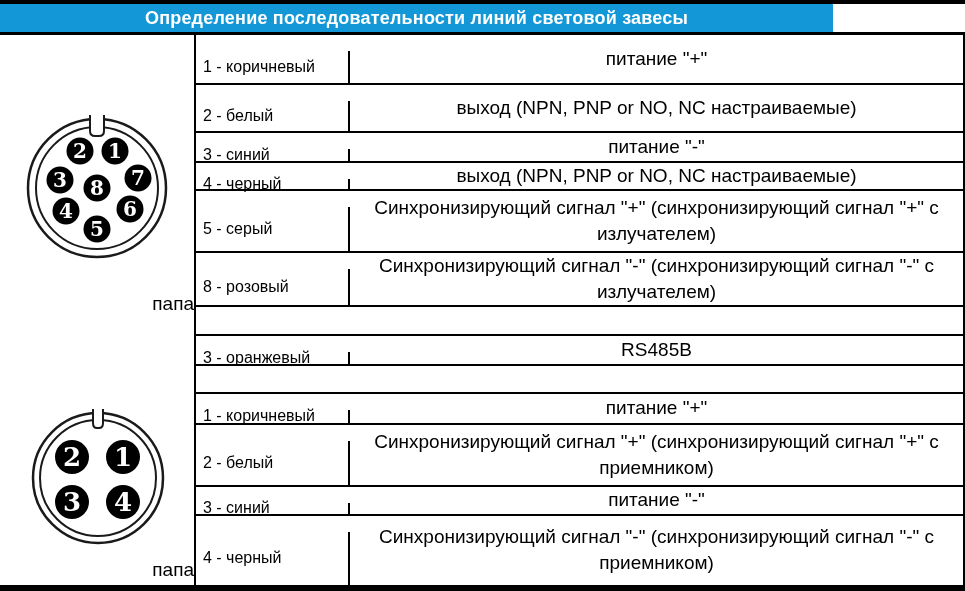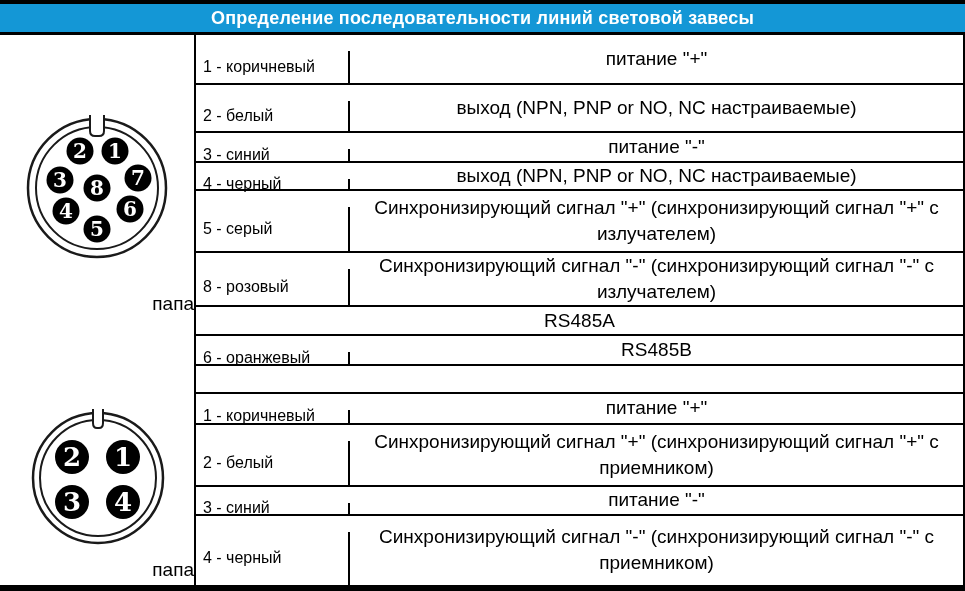--- a/index.html
+++ b/index.html
@@ -6,21 +6,21 @@
   #page{
     position:relative;
     width:965px;height:591px;
     background:#ffffff;
     font-family:"Liberation Sans",sans-serif;
     color:#000;
     overflow:hidden;
   }
   .top-bar{position:absolute;left:0;top:0;width:965px;height:4px;background:#000;}
   .header{
-    position:absolute;left:0;top:4px;width:965px;height:28px;
+    position:absolute;left:0;top:4px;width:833px;height:28px;
     background:#1497d6;color:#fff;
     display:flex;align-items:center;justify-content:center;
     font-size:18px;font-weight:bold;letter-spacing:0.2px;
   }
   .header-underline{position:absolute;left:0;top:32px;width:965px;height:3px;background:#000;}
   .bottom-bar{position:absolute;left:0;top:585px;width:965px;height:6px;background:#000;}
 
   
   .table-region{
     position:absolute;left:194px;top:35px;width:771px;height:550px;
@@ -153,24 +153,23 @@
       <div class="cell pin">5 - серый</div>
       <div class="cell desc">Синхронизирующий сигнал "+" (синхронизирующий сигнал "+" с
 излучателем)</div>
     </div>
     <div class="trow h57">
       <div class="cell pin">8 - розовый</div>
       <div class="cell desc">Синхронизирующий сигнал "-" (синхронизирующий сигнал "-" с
 излучателем)</div>
     </div>
     <div class="trow h30">
-      <div class="cell desc">RS485A</div>
     </div>
     <div class="trow h30">
-      <div class="cell pin">6 - оранжевый</div>
+      <div class="cell pin">3 - оранжевый</div>
       <div class="cell desc">RS485B</div>
     </div>
 
     <div class="spacer-row"></div>
 
     <div class="trow h31">
       <div class="cell pin">1 - коричневый</div>
       <div class="cell desc">питание "+"</div>
     </div>
     <div class="trow h55">

